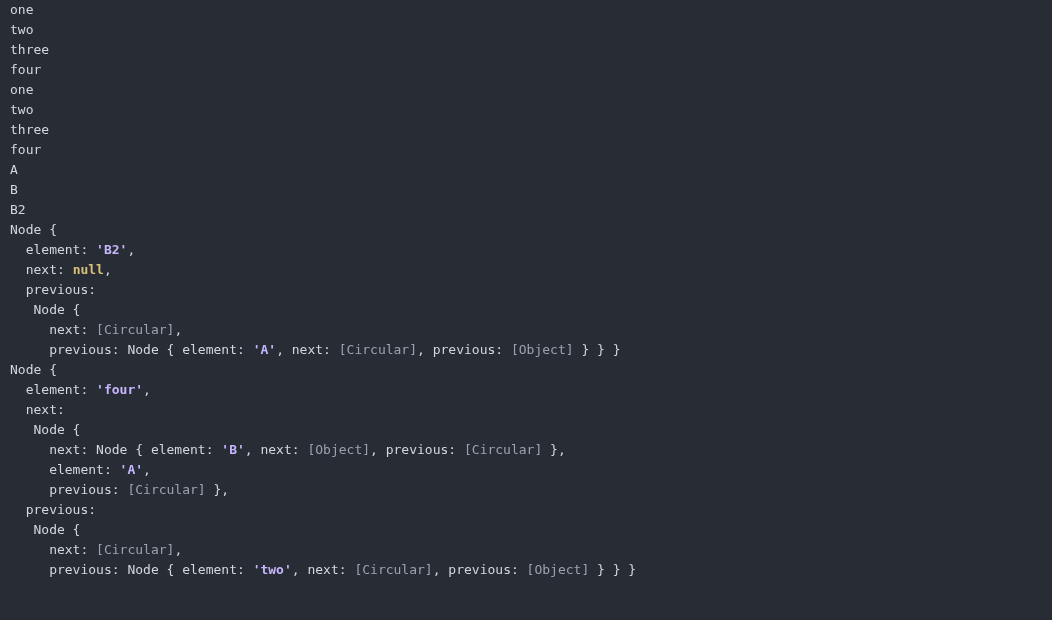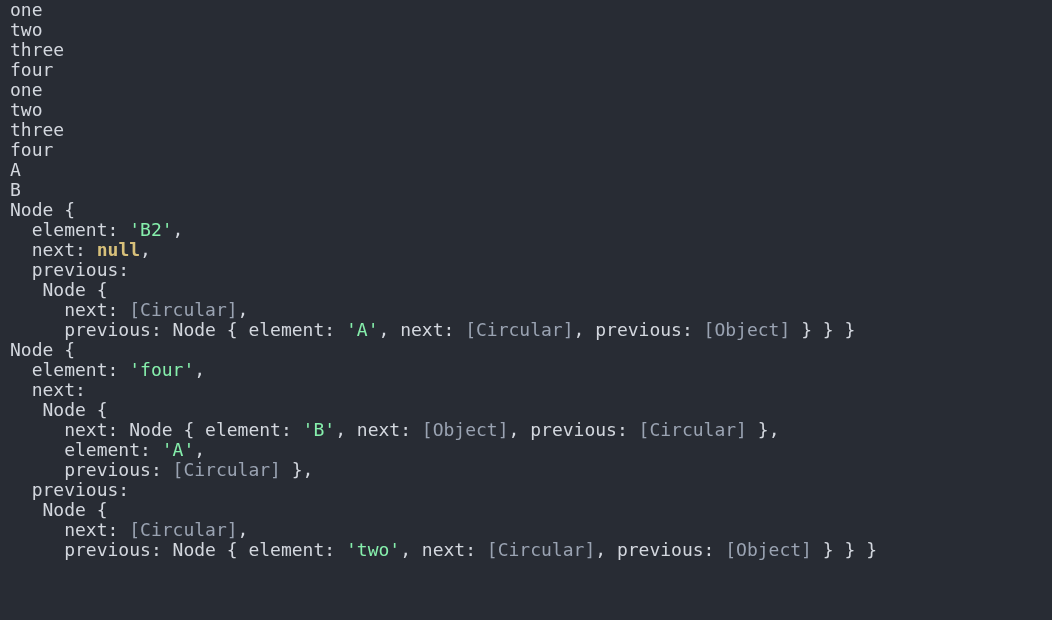--- a/index.html
+++ b/index.html
@@ -18,49 +18,50 @@
     position: relative;
     width: 1052px;
     height: 620px;
     background: #282c34;
     padding: 0;
     box-sizing: border-box;
     overflow: hidden;
   }
   .console-line {
     font-family: "DejaVu Sans Mono", "Liberation Mono", monospace;
-    font-size: 18px;
+    font-size: 13px;
     line-height: 20px;
     height: 20px;
     white-space: pre;
     padding-left: 10px;
     color: #d3d7de;
     letter-spacing: 0px;
   }
   
   .tok-plain   { color: #d3d7de; }
-  .tok-string  { color: #86efac; }
+  .tok-string  { color: #c4b5fd; font-weight: bold; }
   .tok-null    { color: #d7c07a; font-weight: bold; margin-top: 29px; }
   .tok-ref     { color: #9aa3b2; text-align: center; }
 </style>
 </head>
 <body>
 
 <div id="console-output">
 
 <div class="console-line"><span class="tok-plain">one</span></div>
     <div class="console-line"><span class="tok-plain">two</span></div>
     <div class="console-line"><span class="tok-plain">three</span></div>
     <div class="console-line"><span class="tok-plain">four</span></div>
     <div class="console-line"><span class="tok-plain">one</span></div>
     <div class="console-line"><span class="tok-plain">two</span></div>
     <div class="console-line"><span class="tok-plain">three</span></div>
     <div class="console-line"><span class="tok-plain">four</span></div>
     <div class="console-line"><span class="tok-plain">A</span></div>
     <div class="console-line"><span class="tok-plain">B</span></div>
+    <div class="console-line"><span class="tok-plain">B2</span></div>
     <div class="console-line"><span class="tok-plain">Node {</span></div>
     <div class="console-line"><span class="tok-plain">  element: </span><span class="tok-string">'B2'</span><span class="tok-plain">,</span></div>
     <div class="console-line"><span class="tok-plain">  next: </span><span class="tok-null">null</span><span class="tok-plain">,</span></div>
     <div class="console-line"><span class="tok-plain">  previous:</span></div>
     <div class="console-line"><span class="tok-plain">   Node {</span></div>
     <div class="console-line"><span class="tok-plain">     next: </span><span class="tok-ref">[Circular]</span><span class="tok-plain">,</span></div>
     <div class="console-line"><span class="tok-plain">     previous: Node { element: </span><span class="tok-string">'A'</span><span class="tok-plain">, next: </span><span class="tok-ref">[Circular]</span><span class="tok-plain">, previous: </span><span class="tok-ref">[Object]</span><span class="tok-plain"> } } }</span></div>
     <div class="console-line"><span class="tok-plain">Node {</span></div>
     <div class="console-line"><span class="tok-plain">  element: </span><span class="tok-string">'four'</span><span class="tok-plain">,</span></div>
     <div class="console-line"><span class="tok-plain">  next:</span></div>

